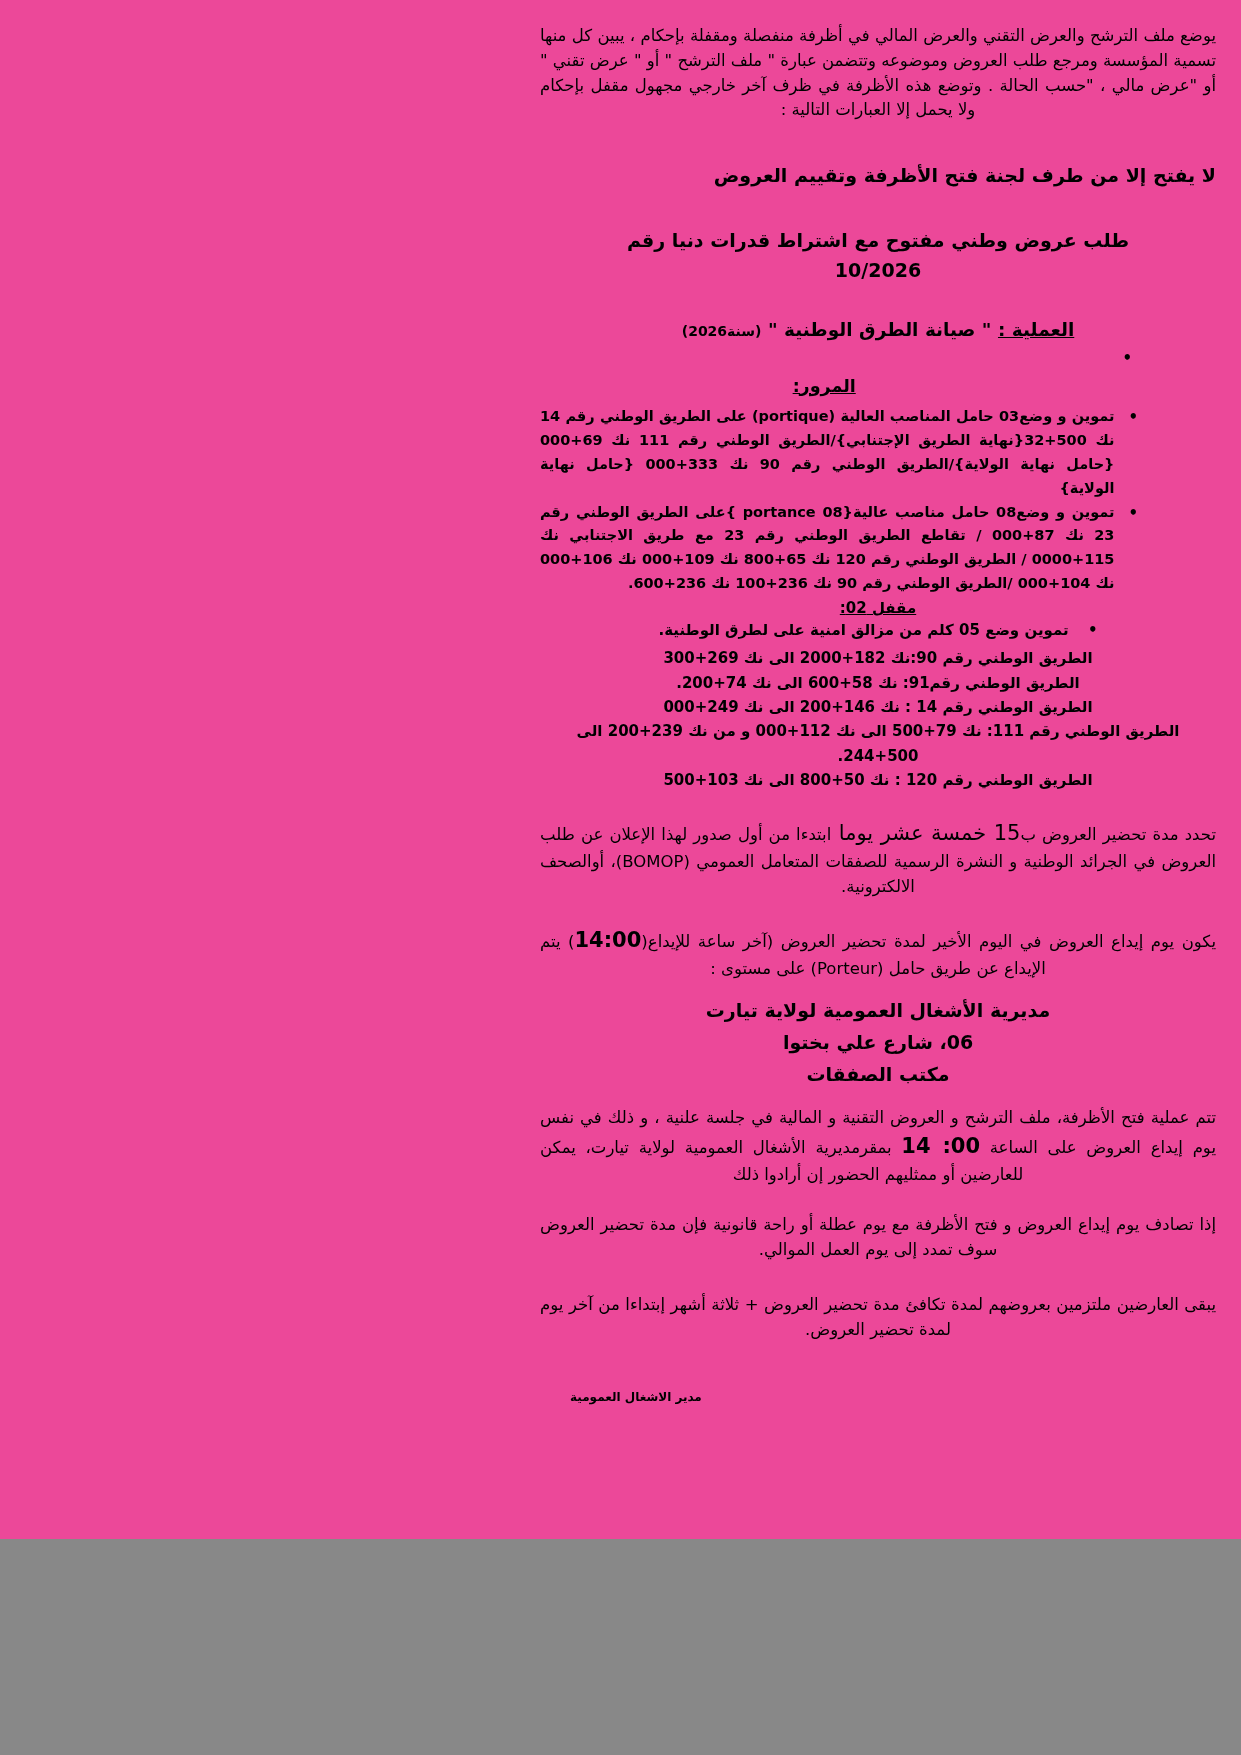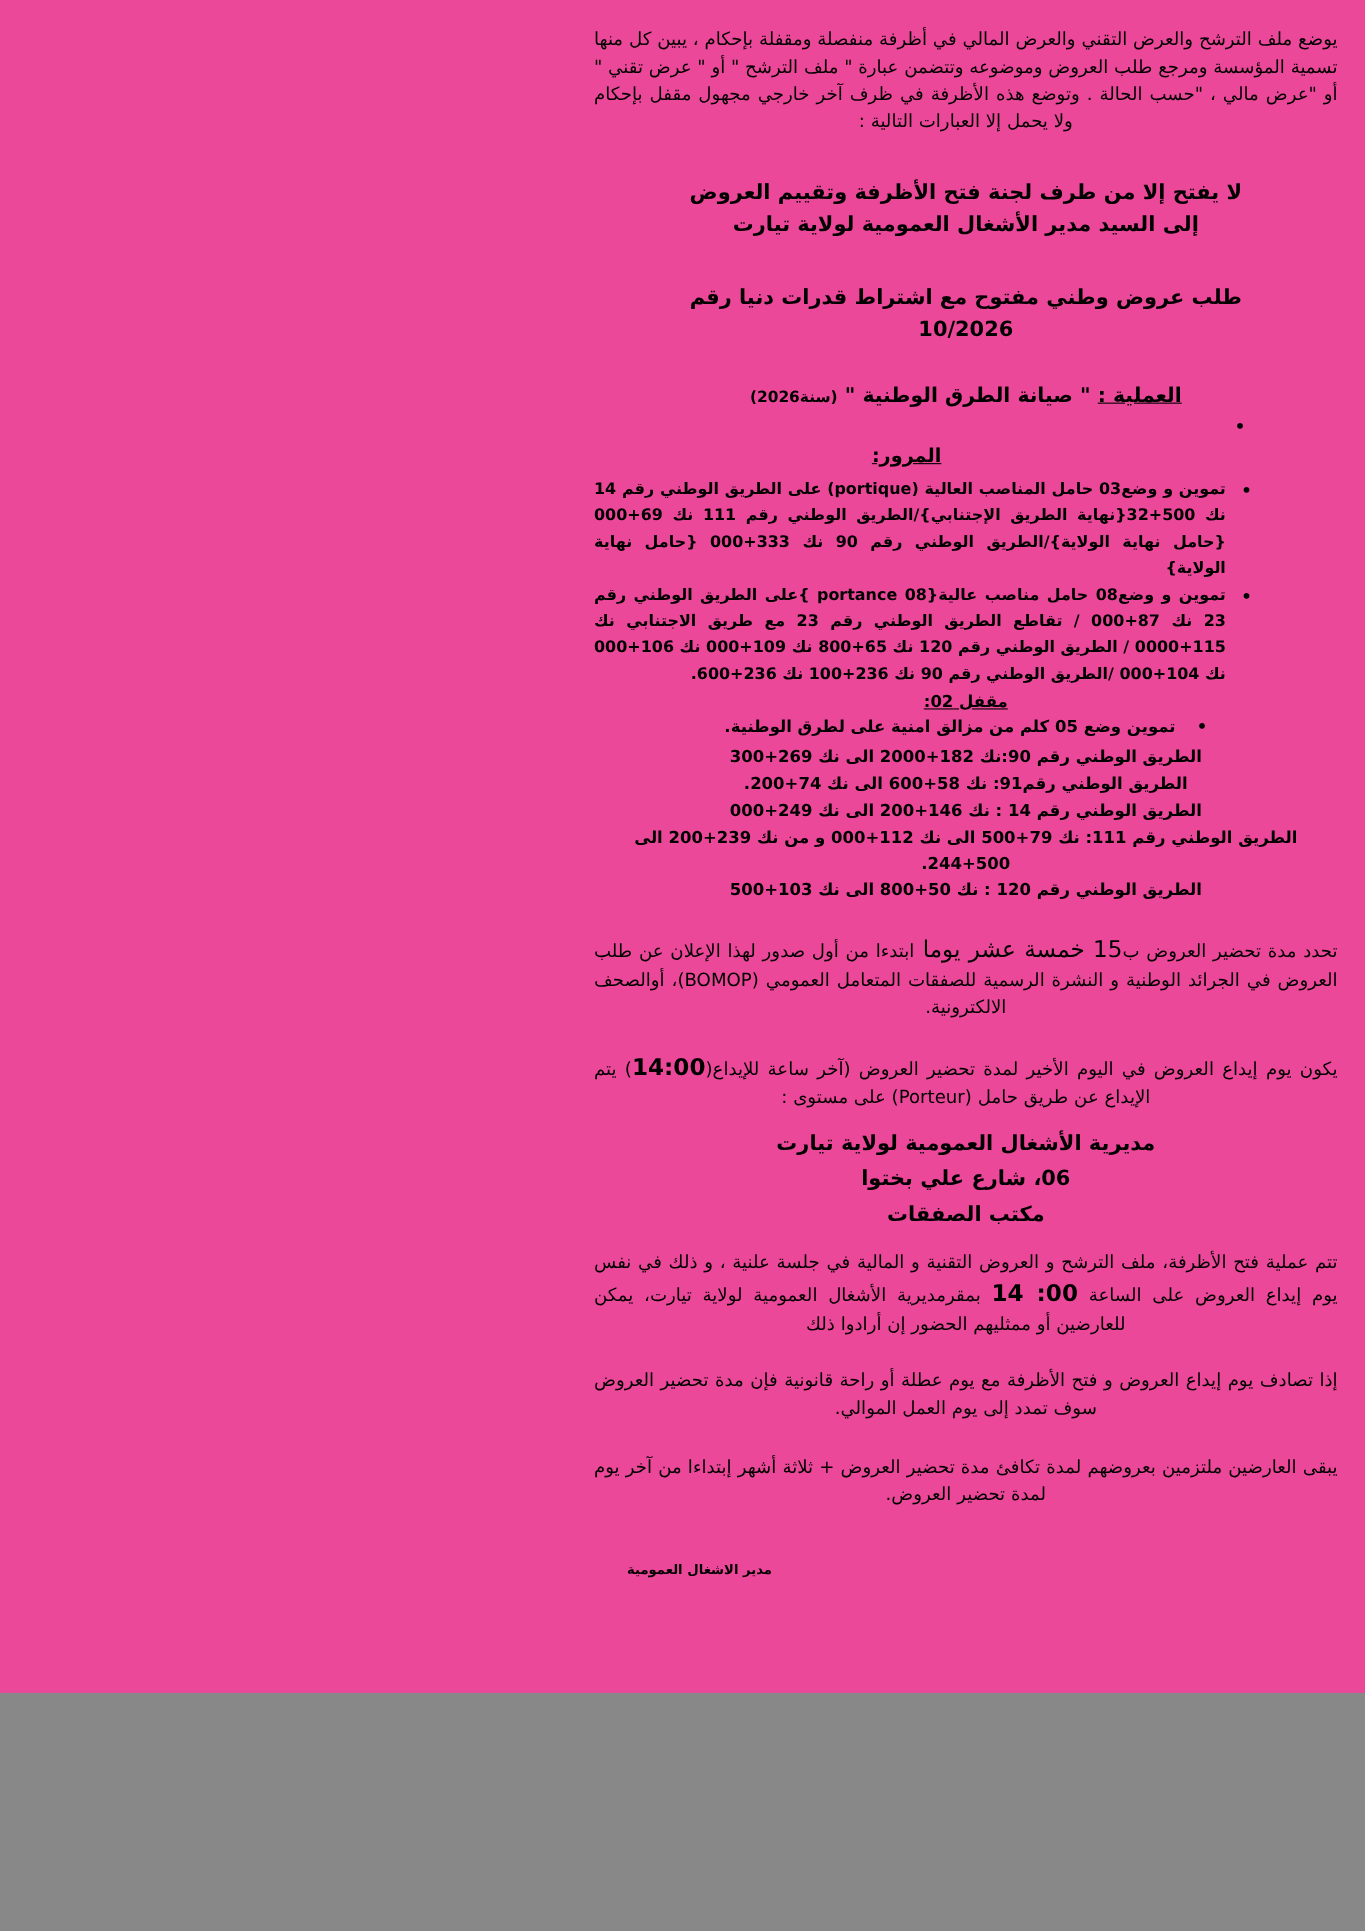--- a/index.html
+++ b/index.html
@@ -21,21 +21,21 @@
   .p {
     font-size:16.5px;
     line-height:1.5;
     text-align:justify;
     text-align-last:center;
     margin:0;
   }
   .u { text-decoration:underline; }
   .big-num { font-size:21px; font-weight:normal; }
 
-  .notice { margin-top:38px; font-size:19px; font-weight:bold; line-height:1.55; text-align:center; }
+  .notice { margin-top:38px; font-size:19px; font-weight:bold; line-height:1.55; }
   .tender { margin-top:36px; font-size:19px; font-weight:bold; line-height:1.55; text-align:center; }
 
   .op-line { margin-top:34px; font-size:18.5px; font-weight:bold; text-align:center; }
   .op-year { font-size:14px; }
 
   .project-line { margin-top:6px; display:flex; align-items:flex-start; padding-right:84px; font-size:17.5px; font-weight:bold; }
   .project-line .btxt { flex:1; text-align:center; line-height:1.5; }
   .bullet { margin-left:14px; font-size:15px; line-height:1.6; }
 
   .lot-head { margin-top:6px; text-align:center; font-weight:bold; font-size:15px; }
@@ -78,21 +78,20 @@
 </head>
 <body>
 
 <div class="page">
   <div class="content">
 
     <p class="p">يوضع ملف الترشح والعرض التقني والعرض المالي في أظرفة منفصلة ومقفلة بإحكام ، يبين كل منها تسمية المؤسسة ومرجع طلب العروض وموضوعه وتتضمن عبارة " ملف الترشح " أو " عرض تقني " أو "عرض مالي ، "حسب الحالة . وتوضع هذه الأظرفة في ظرف آخر خارجي مجهول مقفل بإحكام ولا يحمل إلا العبارات التالية :</p>
 
     <div class="notice">
       <div>لا يفتح إلا من طرف لجنة فتح الأظرفة وتقييم العروض</div>
-      <div>إلى السيد مدير الأشغال العمومية لولاية تيارت</div>
     </div>
 
     <div class="tender">
       <div>طلب عروض وطني مفتوح مع اشتراط قدرات دنيا رقم</div>
       <div class="ltr">10/2026</div>
     </div>
 
     <div class="op-line">
       <span class="u">العملية :</span>
       <span>" صيانة الطرق الوطنية "</span>

